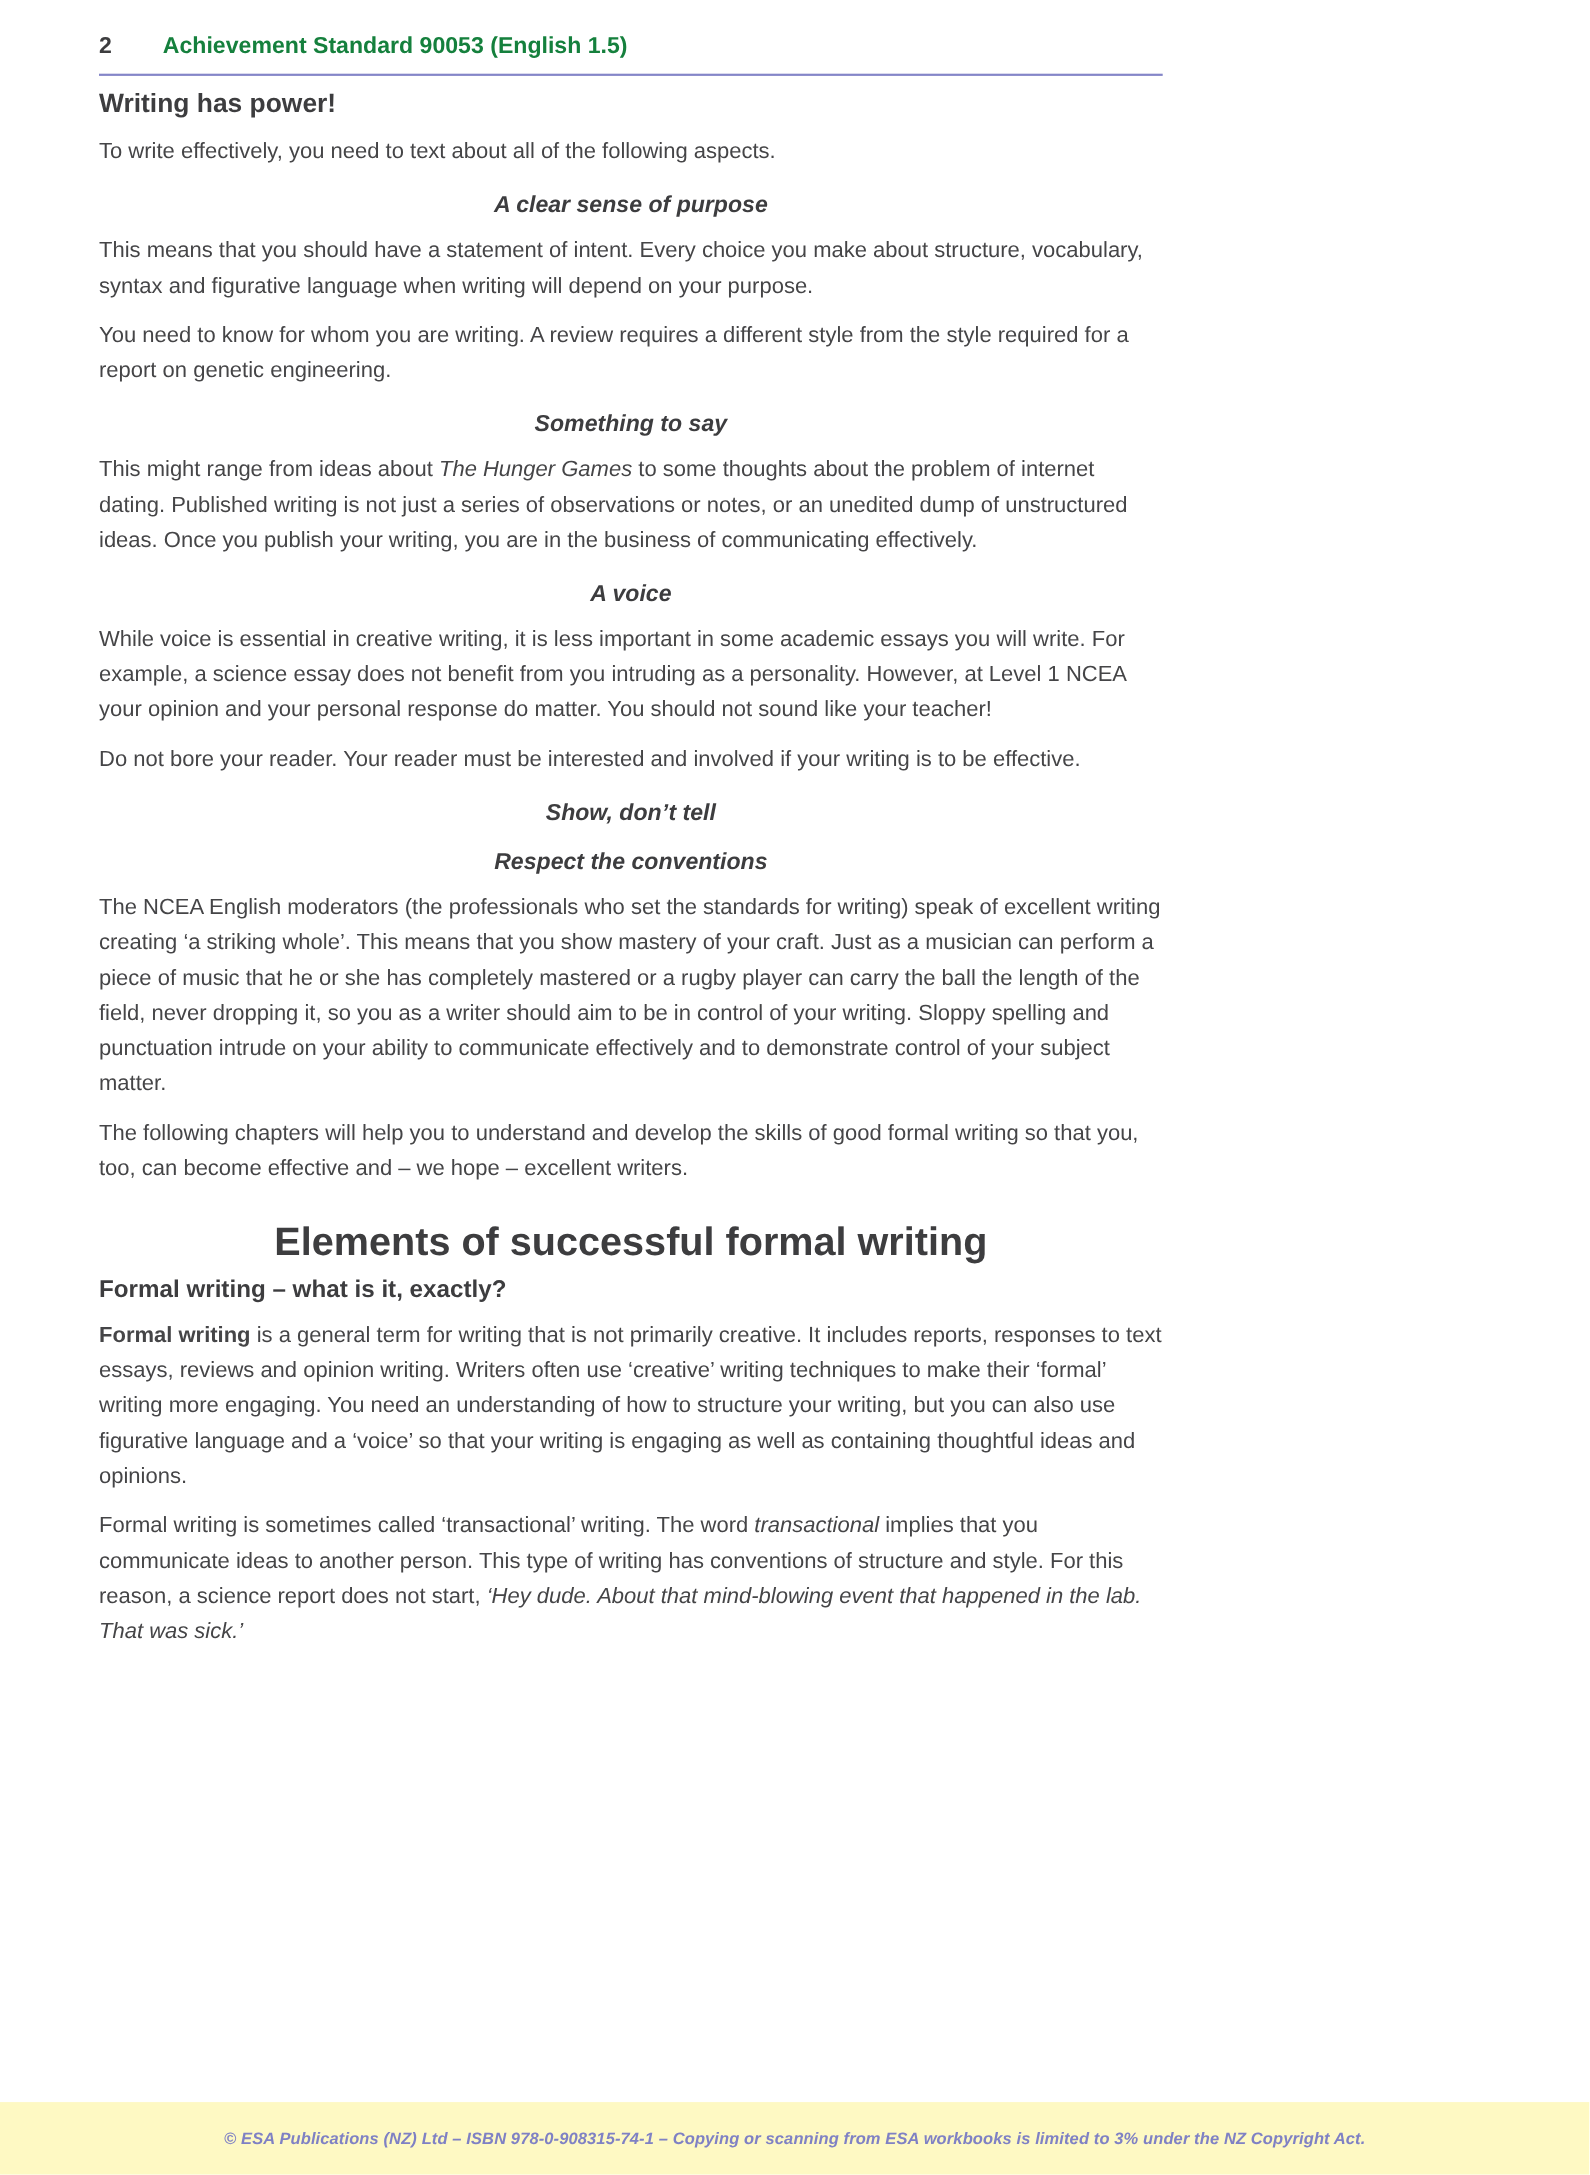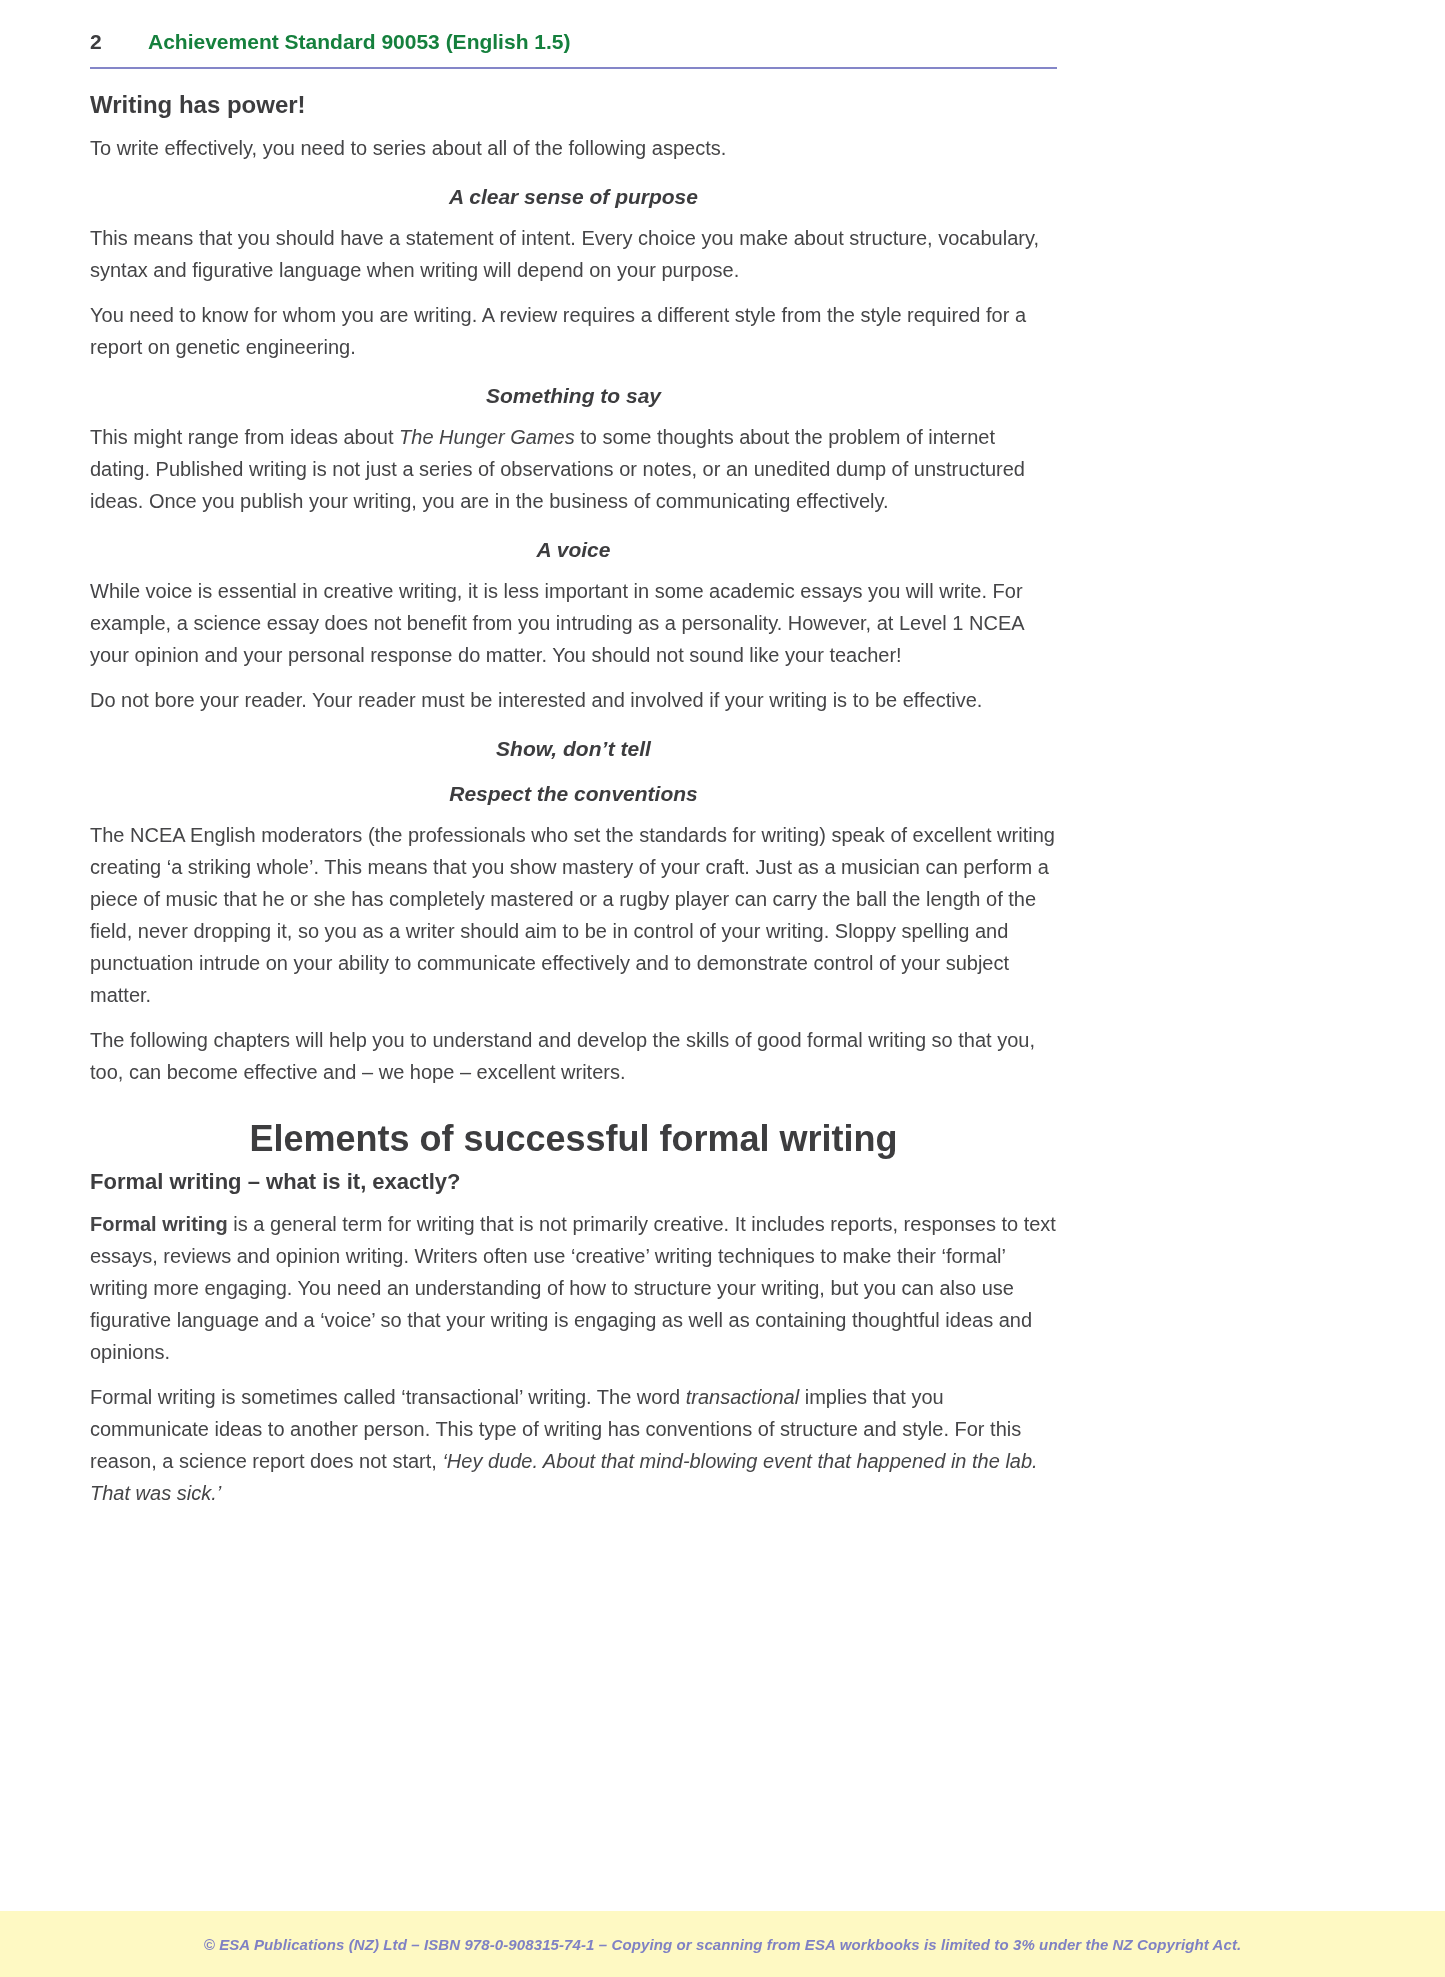--- a/index.html
+++ b/index.html
@@ -32,21 +32,21 @@
     color: #3d3d3f;
     width: 58px;
     flex: 0 0 auto;
   }
   .page-title {
     font-size: 21px;
     font-weight: bold;
     color: #15803d;
   }
   .h-main {
-    margin-top: 22px;
+    margin-top: 12px;
     font-size: 24px;
     font-weight: bold;
     color: #3d3d3f;
   }
   .h-sub {
     margin-top: 21px;
     font-size: 21px;
     font-weight: bold;
     font-style: italic;
     color: #3d3d3f;
@@ -97,21 +97,21 @@
 
 <div class="page">
   <div class="frame">
 
     <header class="page-header">
       <span class="page-num">2</span>
       <span class="page-title">Achievement Standard 90053 (English 1.5)</span>
     </header>
 
     <h1 class="h-main">Writing has power!</h1>
-    <p class="body">To write effectively, you need to series about all of the following aspects.</p>
+    <p class="body">To write effectively, you need to text about all of the following aspects.</p>
 
     <section>
       <h2 class="h-sub">A clear sense of purpose</h2>
       <p class="body"><span>This means that you should have a statement of intent. Every choice you make about structure, vocabulary, syntax and figurative language when writing will depend on your purpose.</span></p>
     </section>
 
     <section>
       <p class="body"><span>You need to know for whom you are writing. A review requires a different style from the style required for a report on genetic engineering.</span></p>
     </section>
 

